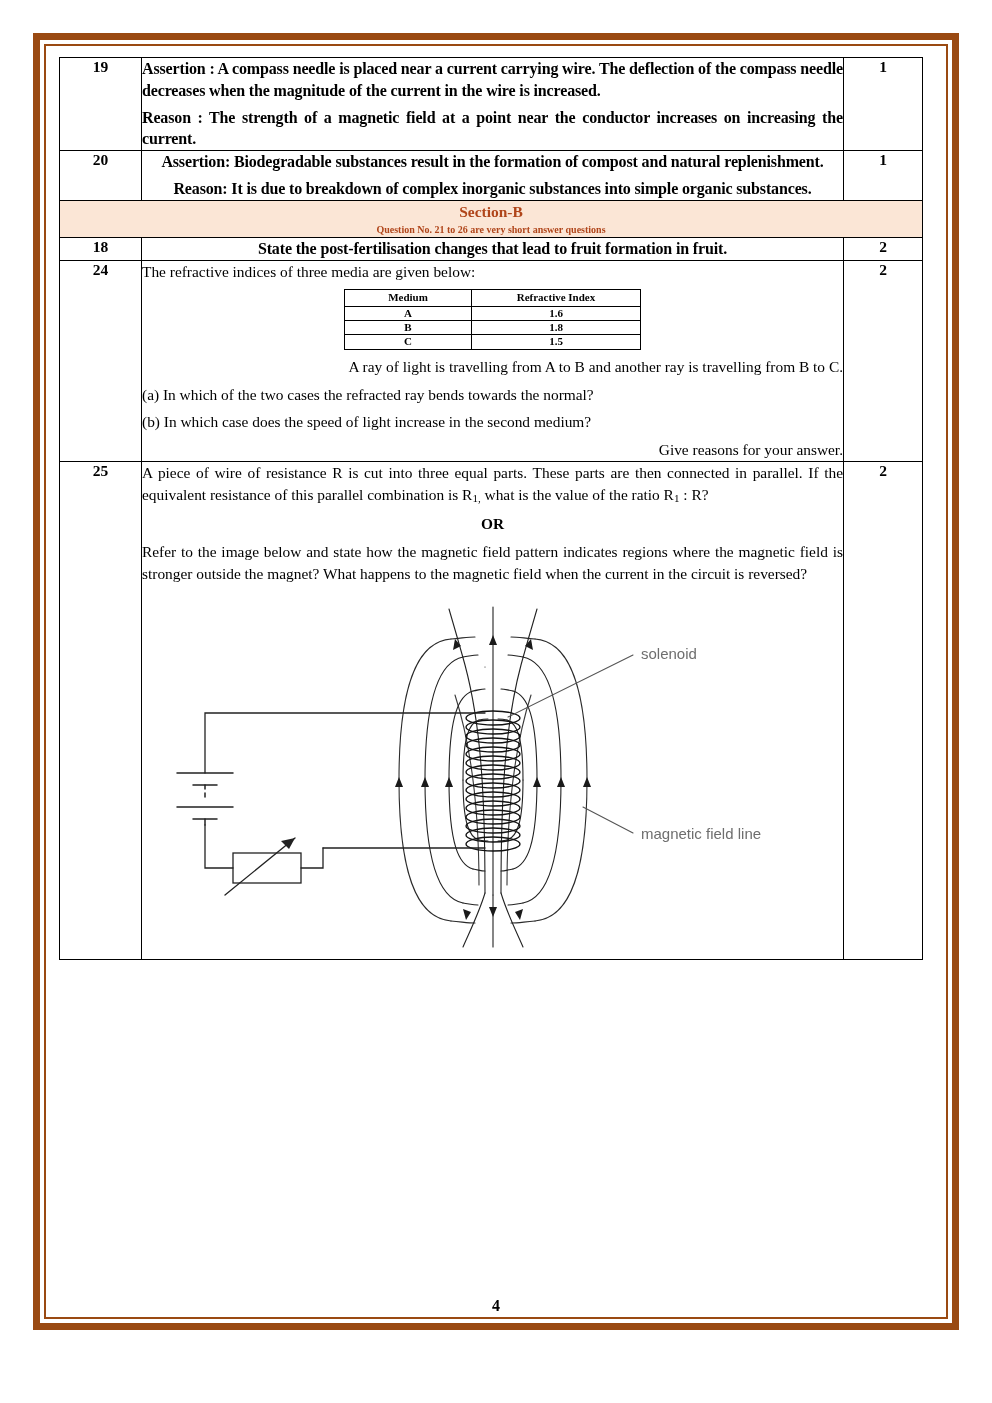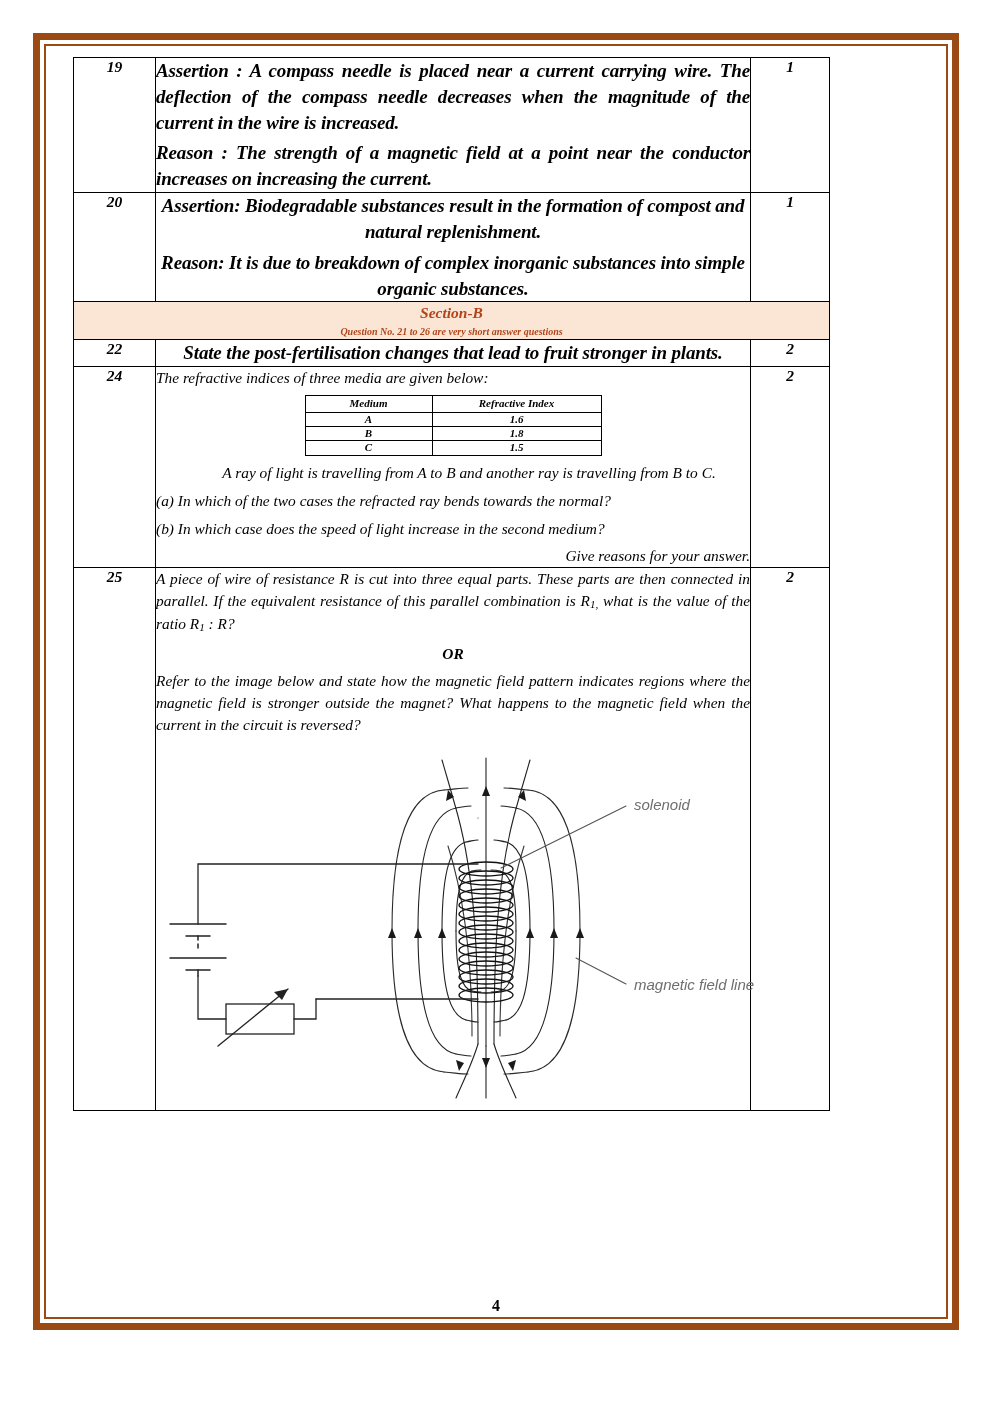--- a/index.html
+++ b/index.html
@@ -14,22 +14,22 @@
     position:absolute;left:33px;top:33px;width:926px;height:1297px;
     border:7px solid #9A4A12;box-sizing:border-box;
   }
   #page-border-inner{
     position:absolute;left:44px;top:44px;width:904px;height:1275px;
     border:2px solid #9A4A12;box-sizing:border-box;
   }
 
   
   #qtable{
-    position:absolute;left:73px;top:57px;width:757px;
-    border-collapse:collapse;table-layout:fixed;font-style:italic;
+    position:absolute;left:59px;top:57px;width:864px;
+    border-collapse:collapse;table-layout:fixed;
   }
   #qtable td{
     border:1px solid #000;
     vertical-align:top;
     padding:0;
   }
   .col-no{width:82px;}
   .col-marks{width:79px;}
 
   .qno{
@@ -38,21 +38,21 @@
     font-family:"Liberation Serif",serif;
   }
   .marks{
     text-align:center;font-size:15.5px;font-weight:700;
     padding-top:5px;line-height:1.1;
   }
   .qbody{padding:5px 9px 6px 9px;}
 
   
   .bodytext{
-    font-size:19px;line-height:1.36;font-weight:700;
+    font-size:16px;line-height:1.36;font-weight:700;
     font-family:"Liberation Serif","DejaVu Serif",serif;
     letter-spacing:-0.15px;
     text-align:justify;
   }
   .bodytext.nojust{text-align:center;}
   .bodytext p{margin:0 0 5px 0;}
   .bodytext p:last-child{margin-bottom:0;}
 
   
   .bodytext2{
@@ -144,24 +144,24 @@
 
   <tr>
     <td class="section-banner" colspan="3" style="background: rgb(251, 230, 214);">
       <div class="s-title" style="color: rgb(176, 69, 26);">Section-B</div>
       <div class="s-sub" style="color: rgb(176, 69, 26);">Question No. 21 to 26 are very short answer questions</div>
     </td>
   </tr>
 
 
   <tr>
-    <td class="qno">22</td>
+    <td class="qno">18</td>
     <td class="qbody">
       <div class="bodytext nojust">
-        <p>State the post-fertilisation changes that lead to fruit stronger in plants.</p>
+        <p>State the post-fertilisation changes that lead to fruit formation in fruit.</p>
       </div>
     </td>
     <td class="marks">2</td>
   </tr>
 
 
   <tr>
     <td class="qno">24</td>
     <td class="qbody">
       <div class="bodytext2">
@@ -183,21 +183,21 @@
                 <td>1.8</td>
               </tr>
               <tr>
                 <td>C</td>
                 <td>1.5</td>
               </tr>
             </tbody>
           </table>
         </div>
 
-        <p style="text-align:center;margin-left:32px;">A ray of light is travelling from A to B and another ray is travelling from B to C.</p>
+        <p style="text-align:right;margin-left:32px;">A ray of light is travelling from A to B and another ray is travelling from B to C.</p>
         <p style="text-align:left;">(a) In which of the two cases the refracted ray bends towards the normal?</p>
         <p style="text-align:left;">(b) In which case does the speed of light increase in the second medium?</p>
         <p style="text-align:right;">Give reasons for your answer.</p>
       </div>
     </td>
     <td class="marks">2</td>
   </tr>
 
   <tr>
     <td class="qno">25</td>

